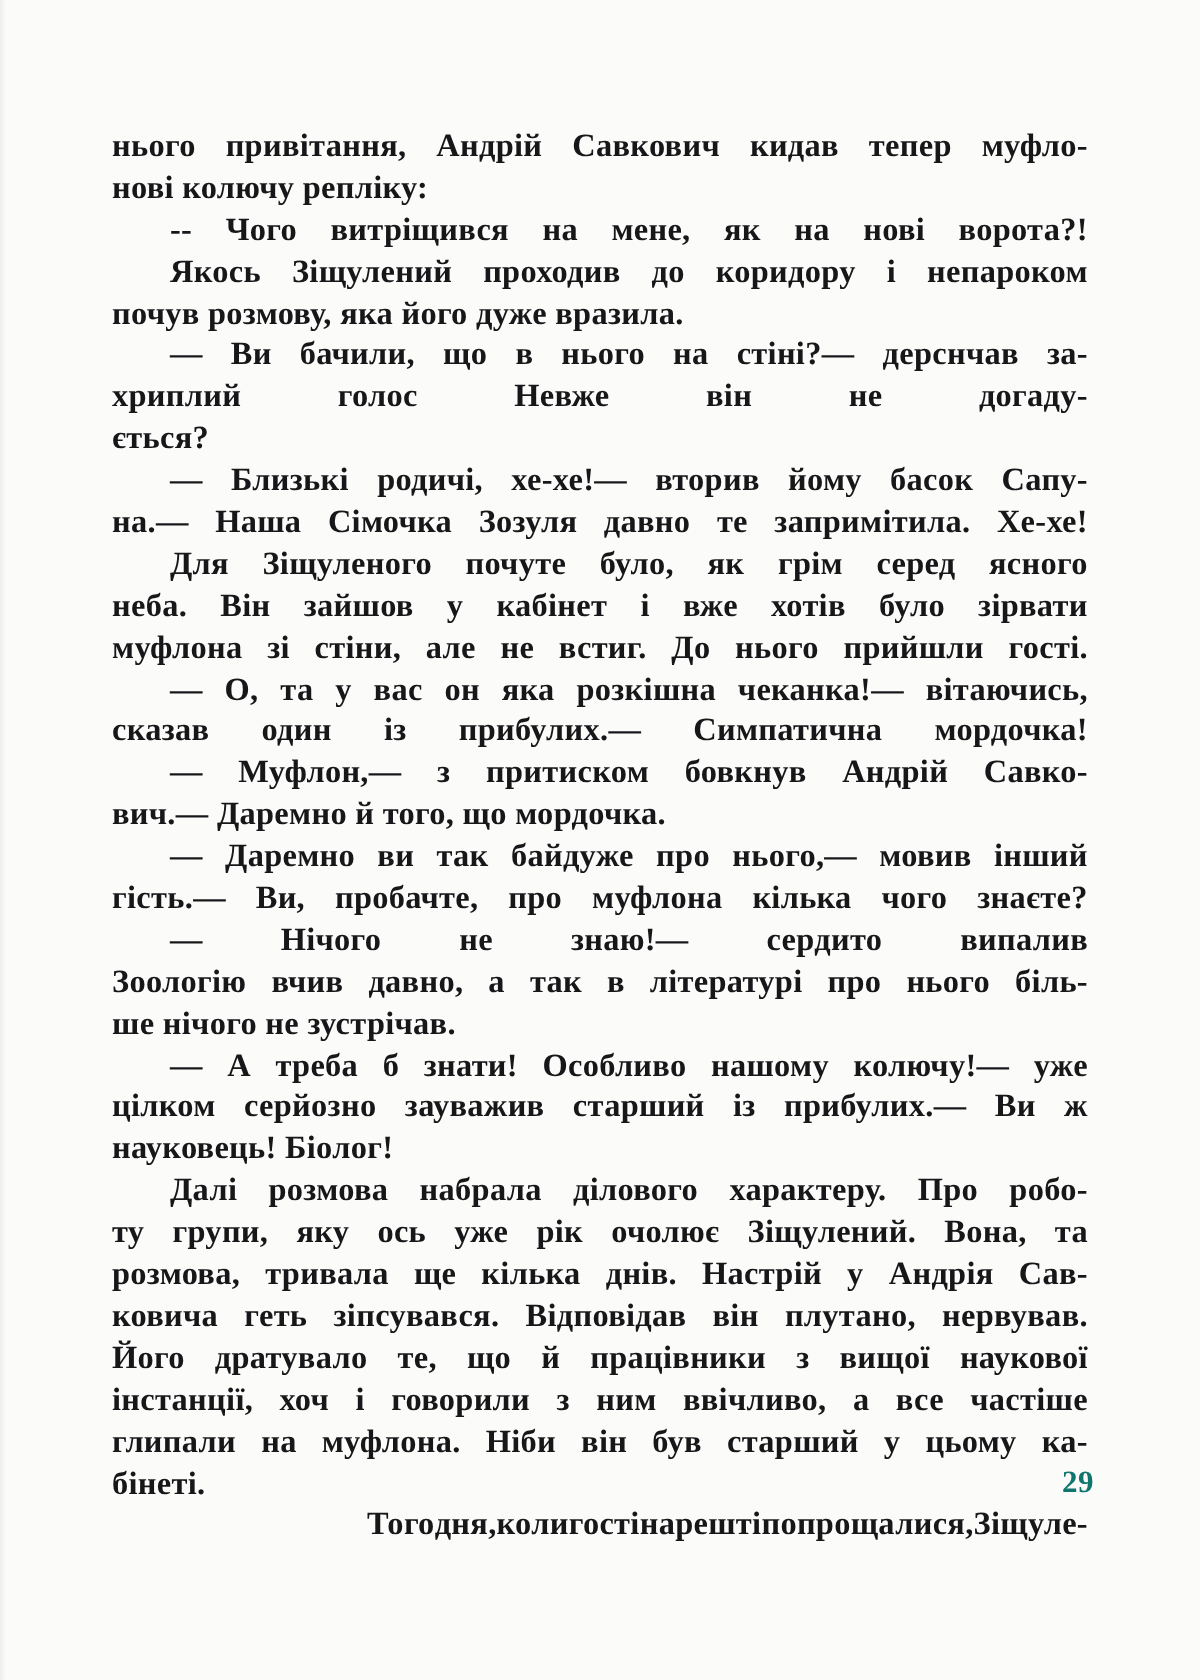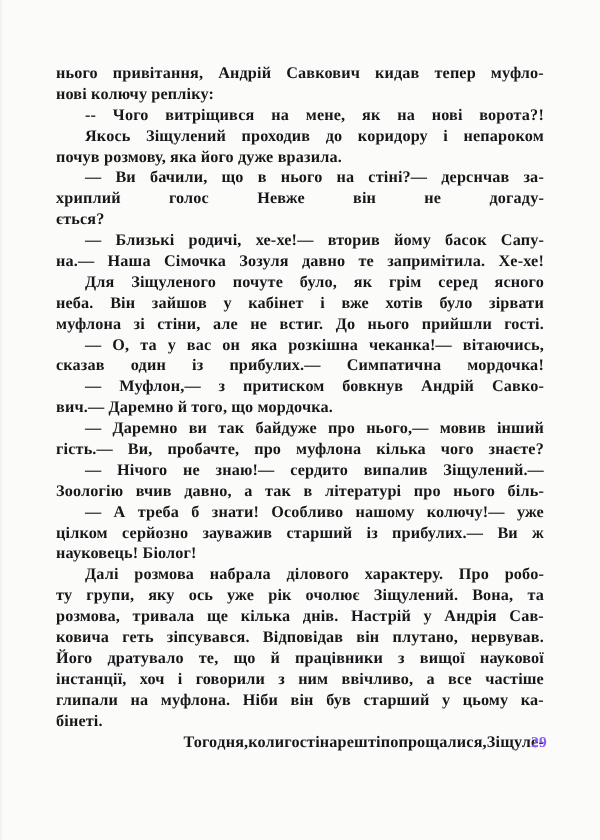--- a/index.html
+++ b/index.html
@@ -74,21 +74,21 @@
     justify-content: flex-end;
   }
 
   .folio {
     position: absolute;
     left: 524px;
     top: 733px;
     width: 30px;
     font-size: 15.5px;
     font-weight: 700;
-    color: #8b5cf6;
+    color: #0f766e;
     text-align: center;
     letter-spacing: 0.02em;
   }
 </style>
 </head>
 <body>
 
 <div class="page">
   <div class="scan-edge-left"></div>
 
@@ -250,34 +250,34 @@
         <span>чого</span>
         <span>знаєте?</span>
       </div>
       <div class="line ind just">
         <span>—</span>
         <span>Нічого</span>
         <span>не</span>
         <span>знаю!—</span>
         <span>сердито</span>
         <span>випалив</span>
-        <span>Зіщулений.—</span>
       </div>
       <div class="line just">
         <span>Зоологію</span>
         <span>вчив</span>
         <span>давно,</span>
         <span>а</span>
         <span>так</span>
         <span>в</span>
         <span>літературі</span>
         <span>про</span>
         <span>нього</span>
         <span>біль-</span>
       </div>
+      <div class="line">ше нічого не зустрічав.</div>
       <div class="line ind just">
         <span>—</span>
         <span>А</span>
         <span>треба</span>
         <span>б</span>
         <span>знати!</span>
         <span>Особливо</span>
         <span>нашому</span>
         <span>колючу!—</span>
         <span>уже</span>

